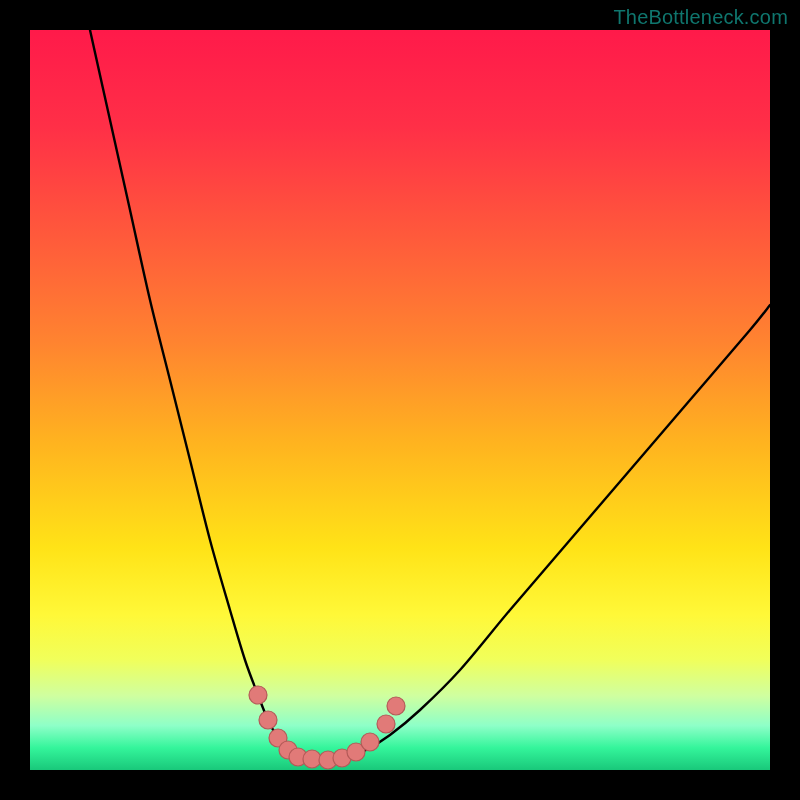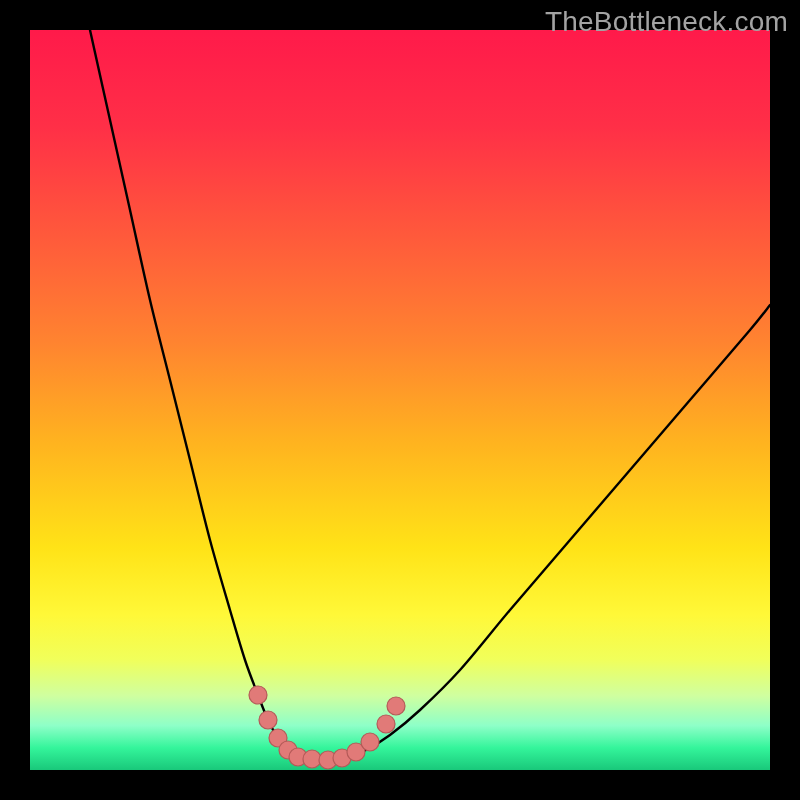--- a/index.html
+++ b/index.html
@@ -31,22 +31,22 @@
     left: 0;
     top: 0;
     width: 100%;
     height: 100%;
   }
   .watermark {
     position: absolute;
     top: 6px;
     right: 12px;
     font-family: Arial, Helvetica, sans-serif;
-    font-size: 28px;
-    color: #a3a3a3;
+    font-size: 20px;
+    color: #0f766e;
     letter-spacing: 0.2px;
   }
 </style>
 </head>
 <body>
 
 <div class="frame">
   <div class="plot-area">
     <svg class="gradient" viewBox="0 0 740 740" preserveAspectRatio="none">
       <defs>

